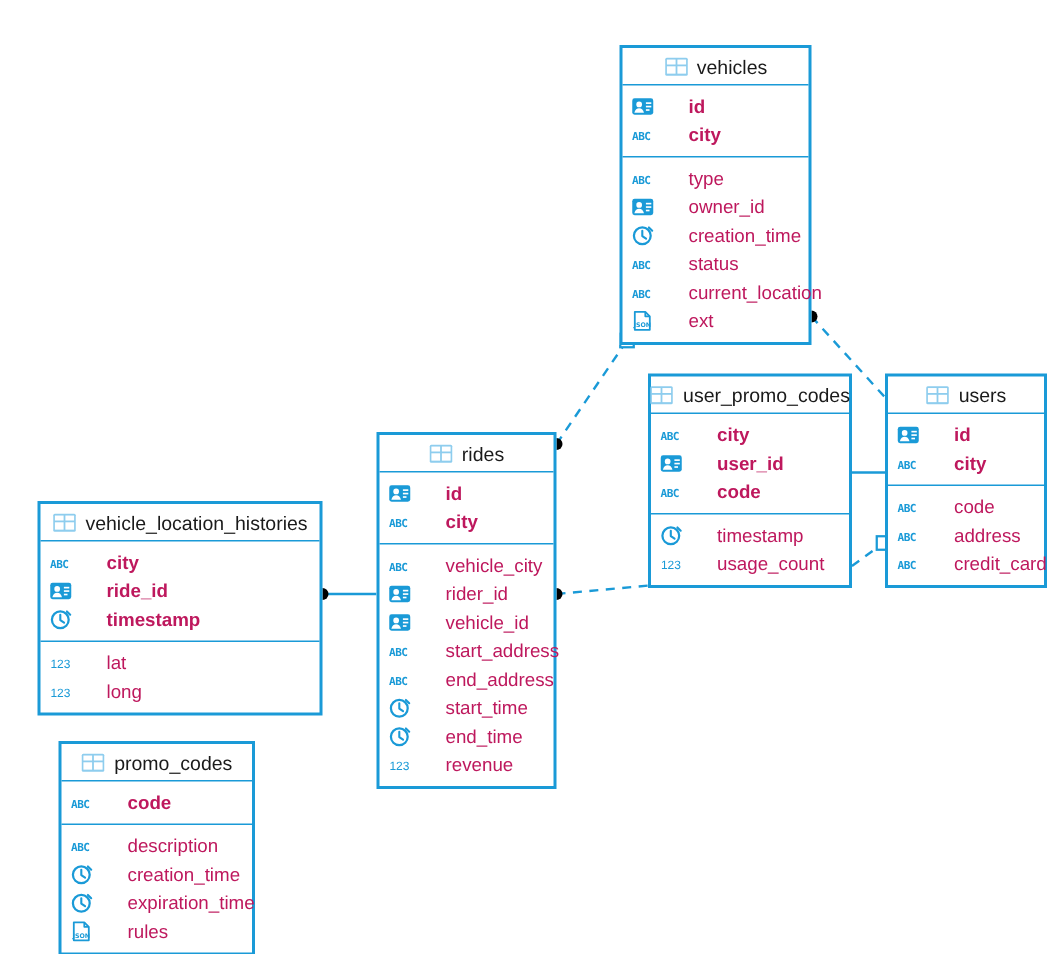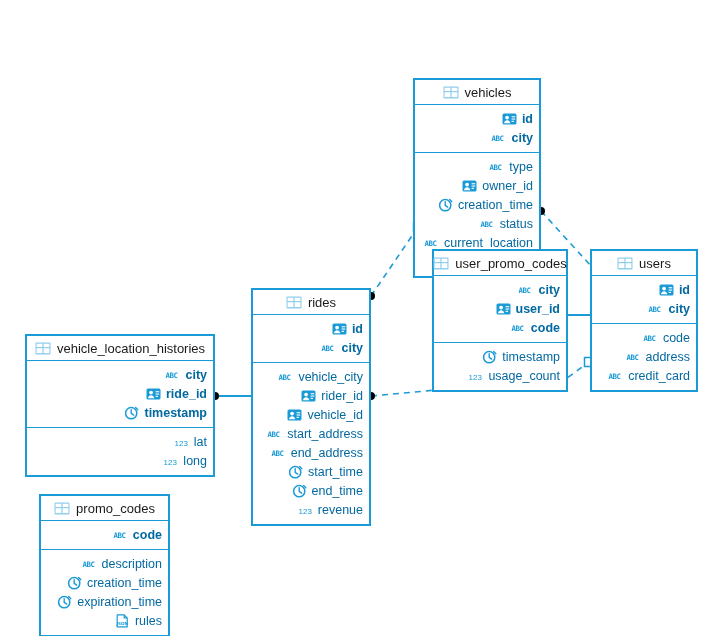--- a/index.html
+++ b/index.html
@@ -15,22 +15,22 @@
     box-sizing:border-box;
   }
   .t-header{
     height:25px;display:flex;align-items:center;justify-content:center;
     gap:6px;border-bottom:1px solid #1a9ad7;box-sizing:border-box;
     font-size:13px;color:#1a1a1a;
   }
   .t-section{box-sizing:border-box;padding:4px 0 5px 0;}
   .t-section.pk{border-bottom:1px solid #1a9ad7;}
   .row{
-    height:19px;display:flex;align-items:center;gap:5px;
-    padding:0 6px;font-size:12.5px;color:#0369a1;white-space:nowrap;justify-content:flex-end;
+    height:19px;display:flex;align-items:center;gap:23px;
+    padding:0 6px;font-size:12.5px;color:#be185d;white-space:nowrap;
   }
   .pk .row{font-weight:bold;}
 
   
   .ico{width:15px;height:14px;flex:0 0 15px;display:block;}
   .ico svg{display:block;}
   .hdr-ico{width:16px;height:13px;flex:0 0 16px;}
 </style>
 </head>
 <body>
@@ -54,21 +54,21 @@
       </g>
       <g>
         <path d="M 215 396 L 251 396" fill="none" stroke="#1a9ad7" stroke-width="1.8"></path>
         <circle cx="215" cy="396" r="4" fill="#000000"></circle>
       </g>
       <g>
         <path d="M 548 315 L 590 315" fill="none" stroke="#1a9ad7" stroke-width="1.8"></path>
         <circle cx="548" cy="315" r="4" fill="#000000"></circle>
       </g>
     </svg>
-<div class="table" style="left: 413px; top: 30px; width: 128px; margin-top: 48px;">
+<div class="table" style="left: 413px; top: 30px; width: 128px;">
       <div class="t-header">
         <span class="ico hdr-ico">
           <svg width="16" height="13" viewBox="0 0 16 13">
             <rect x="0.5" y="0.5" width="15" height="12" rx="1" fill="#8ecdee"></rect>
             <rect x="1.6" y="1.7" width="5.8" height="3.3" fill="#ffffff"></rect>
             <rect x="8.6" y="1.7" width="5.8" height="3.3" fill="#ffffff"></rect>
             <rect x="1.6" y="6.2" width="5.8" height="4.9" fill="#ffffff"></rect>
             <rect x="8.6" y="6.2" width="5.8" height="4.9" fill="#ffffff"></rect>
           </svg>
         </span>

